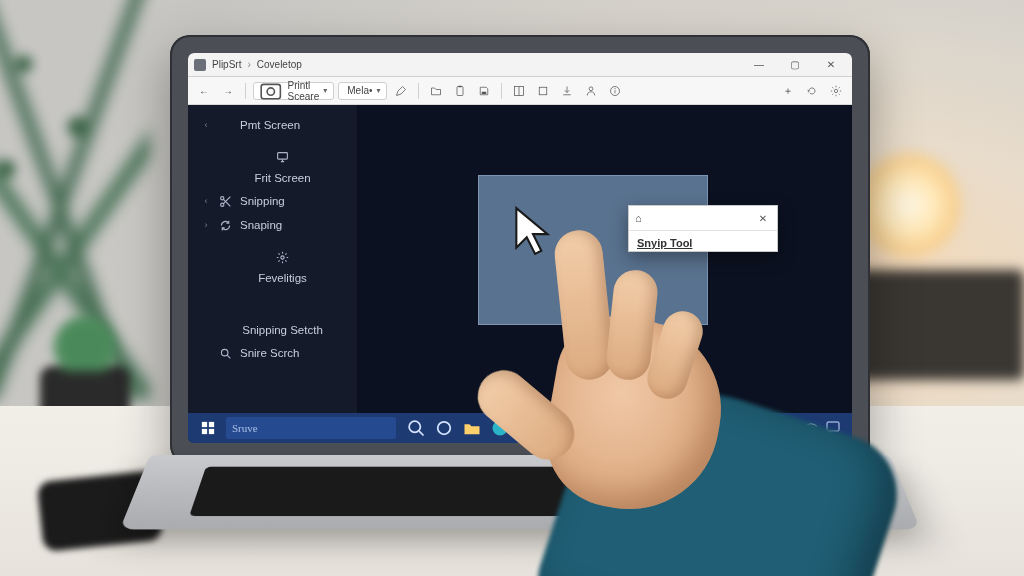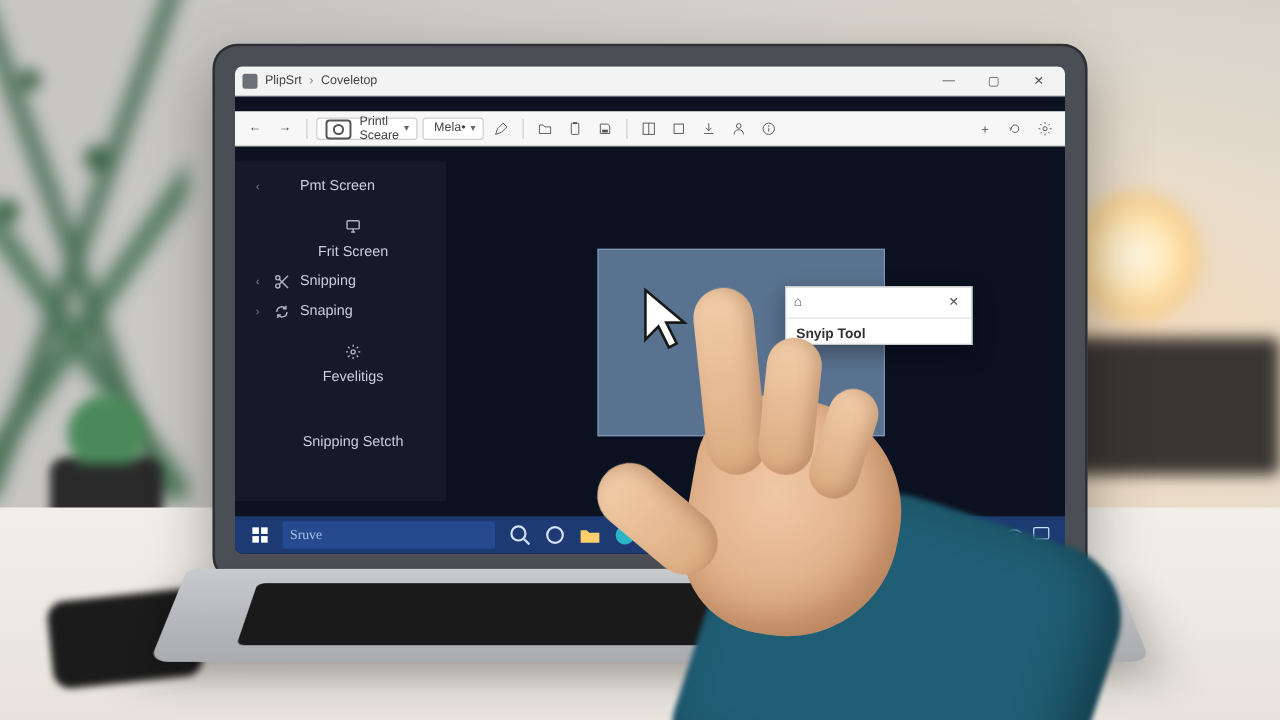--- a/index.html
+++ b/index.html
@@ -63,21 +63,21 @@
   }
   .screen-shell {
     width:700px; height:430px; background:#4b4e55;
     border-radius:20px; padding:18px 18px 22px 18px;
     box-shadow: 0 20px 50px rgba(0,0,0,.35), inset 0 0 0 2px #2e3035;
   }
   .screen {
     width:100%; height:100%; background:#0c1220; border-radius:6px;
     position:relative; overflow:hidden;
     display:flex; flex-direction:column;
-    font-size:11px; color:#222;gap:12px;
+    font-size:11px; color:#222;
   }
   .keyboard-deck{
     position:absolute; left:-20px; right:-20px; bottom:-30px; height:120px;
     background: linear-gradient(#c8cacd,#a9abae);
     border-radius: 8px 8px 14px 14px;
     transform: rotateX(62deg); transform-origin: top center;
     box-shadow: 0 20px 40px rgba(0,0,0,.3);
   }
   .keyboard-deck::after{
     content:""; position:absolute; left:60px; right:60px; top:20px; bottom:20px;
@@ -152,21 +152,21 @@
     position:absolute; left:270px; top:100px; width:150px;
     background:#fff; border:1px solid #c9c9c9; box-shadow:0 6px 18px rgba(0,0,0,.35);
     font-size:10px; color:#333;
   }
   .popup-hdr{
     display:flex; align-items:center; gap:6px; padding:4px 6px; border-bottom:1px solid #e2e2e2;
   }
   .popup-hdr .hicon{ font-size:11px; color:#555;}
   .popup-hdr .spacer{flex:1;}
   .popup-hdr .close{ width:16px;height:16px; display:flex;align-items:center;justify-content:center; color:#555;}
-  .popup-title{ padding:6px 8px 2px; font-weight:600; font-size:11px;}
+  .popup-title{ padding:6px 8px 2px; font-weight:600; font-size:11px;text-decoration:underline;}
   .popup-desc{ padding:0 8px 8px; color:#555; line-height:1.25;}
 
   
   .taskbar{
     height:30px; background:#1d3a73; display:flex; align-items:center;
     padding:0 4px; gap:2px; color:#e6ecf7; font-size:11px;
   }
   .start{
     width:32px; height:100%; display:flex; align-items:center; justify-content:center;
   }
@@ -377,20 +377,30 @@
                   <path d="M8 1v2M8 13v2M1 8h2M13 8h2M3 3l1.5 1.5M11.5 11.5L13 13M13 3l-1.5 1.5M4.5 11.5L3 13"></path>
                 </svg>
               </span>
               <span>Fevelitigs</span>
             </div>
             <div class="side-item child">
               <span class="caret"></span>
               <span class="sicon"></span>
               <span>Snipping Setcth</span>
             </div>
+            <div class="side-item">
+              <span class="caret"></span>
+              <span class="sicon">
+                <svg viewBox="0 0 16 16">
+                  <circle cx="7" cy="7" r="4"></circle>
+                  <line x1="10" y1="10" x2="14" y2="14"></line>
+                </svg>
+              </span>
+              <span>Snire Scrch</span>
+            </div>
           </div>
         <div class="canvas">
           <div class="sel-rect">
             <div class="cursor-icon">
               <svg viewBox="0 0 40 48">
                   <polygon points="4,2 4,40 14,30 22,46 28,43 20,27 34,27" fill="#fff" stroke="#1a1a1a" stroke-width="2"></polygon>
                 </svg>
             </div>
           </div>
           <div class="popup">

